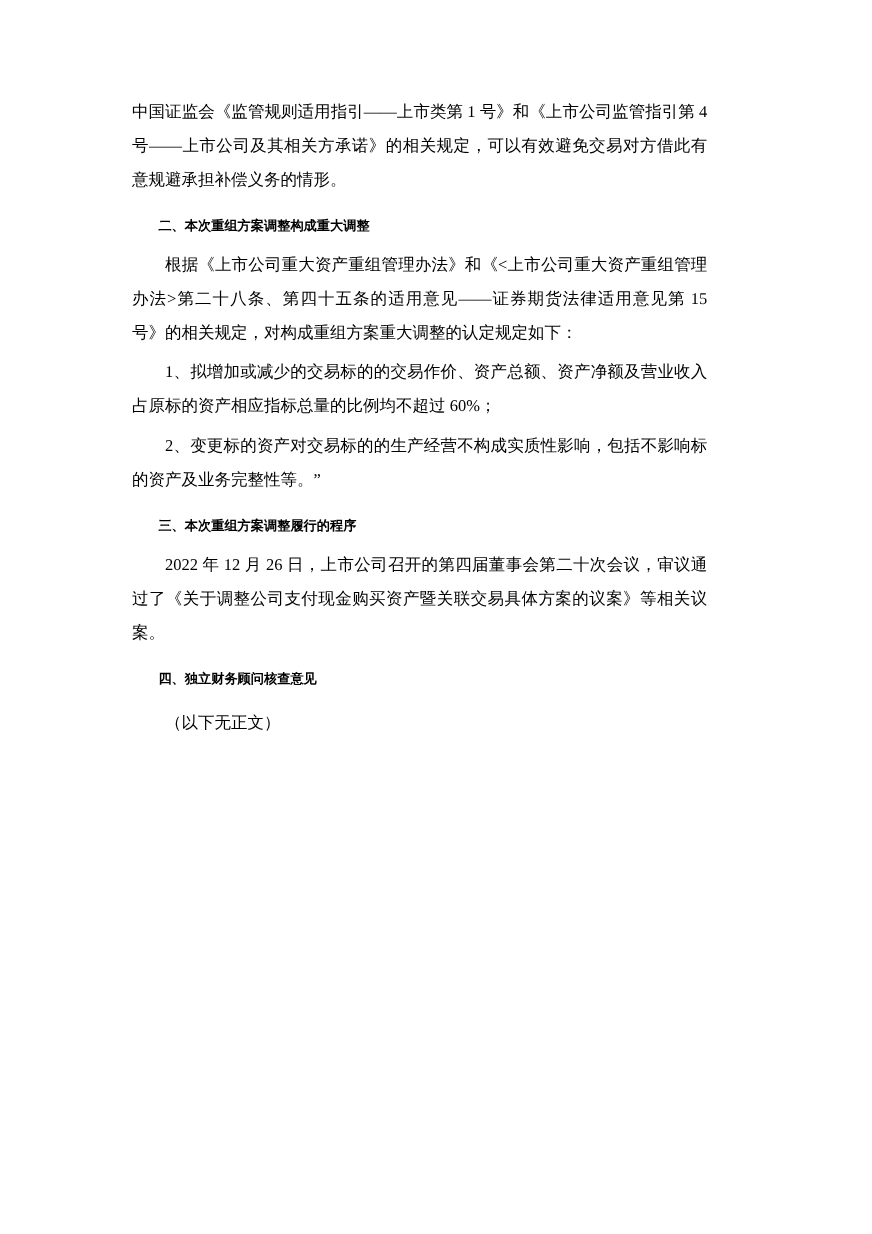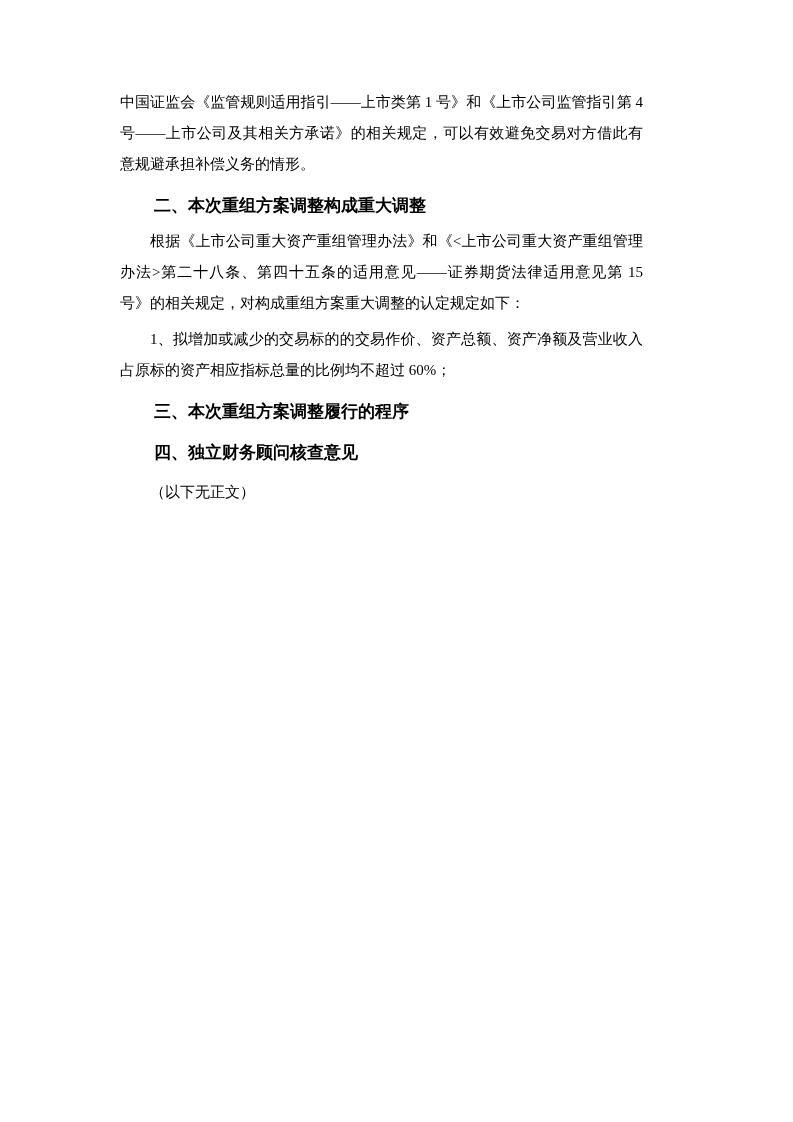--- a/index.html
+++ b/index.html
@@ -29,36 +29,37 @@
     margin: 5px 0;
     text-indent: 2em;
   }
   .para.no-indent {
     text-indent: 0;
     margin-top: 0;
   }
   .heading {
     font-family: "Liberation Sans", "DejaVu Sans", sans-serif;
     font-weight: bold;
-    font-size: 17px;
+    font-size: 12px;
     line-height: 31px;
     margin: 10px 0 3px 0;
     text-indent: 2em;
     text-align: left;
   }
   .closing {
     margin-top: 10px;
     text-align: left;
-    font-family: Liberation Mono, monospace;
   }
 </style>
 </head>
 <body>
 
 <div class="page">
   <p class="para no-indent">中国证监会《监管规则适用指引——上市类第 1 号》和《上市公司监管指引第 4 号——上市公司及其相关方承诺》的相关规定，可以有效避免交易对方借此有意规避承担补偿义务的情形。</p>
   <h2 class="heading">二、本次重组方案调整构成重大调整</h2>
   <p class="para">根据《上市公司重大资产重组管理办法》和《&lt;上市公司重大资产重组管理办法&gt;第二十八条、第四十五条的适用意见——证券期货法律适用意见第 15 号》的相关规定，对构成重组方案重大调整的认定规定如下：</p>
   <p class="para">1、拟增加或减少的交易标的的交易作价、资产总额、资产净额及营业收入占原标的资产相应指标总量的比例均不超过 60%；</p>
+  <p class="para">2、变更标的资产对交易标的的生产经营不构成实质性影响，包括不影响标的资产及业务完整性等。”</p>
   <h2 class="heading">三、本次重组方案调整履行的程序</h2>
+  <p class="para">2022 年 12 月 26 日，上市公司召开的第四届董事会第二十次会议，审议通过了《关于调整公司支付现金购买资产暨关联交易具体方案的议案》等相关议案。</p>
   <h2 class="heading">四、独立财务顾问核查意见</h2>
   <p class="para closing">（以下无正文）</p>
 </div>
 
 </body></html>

